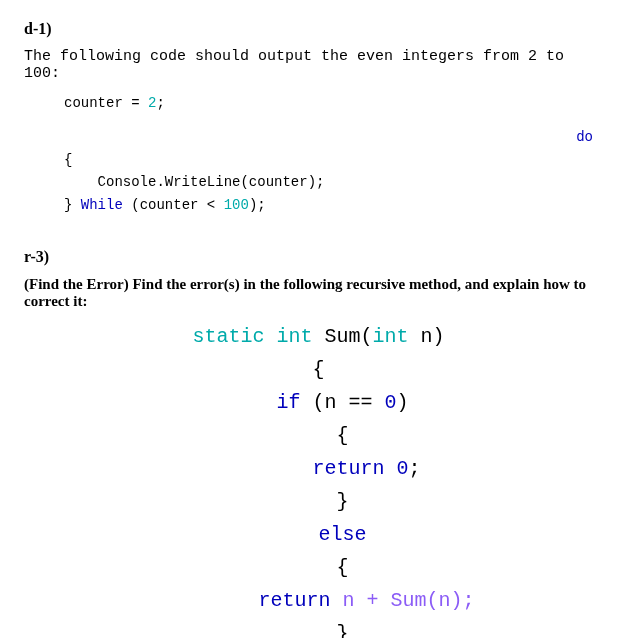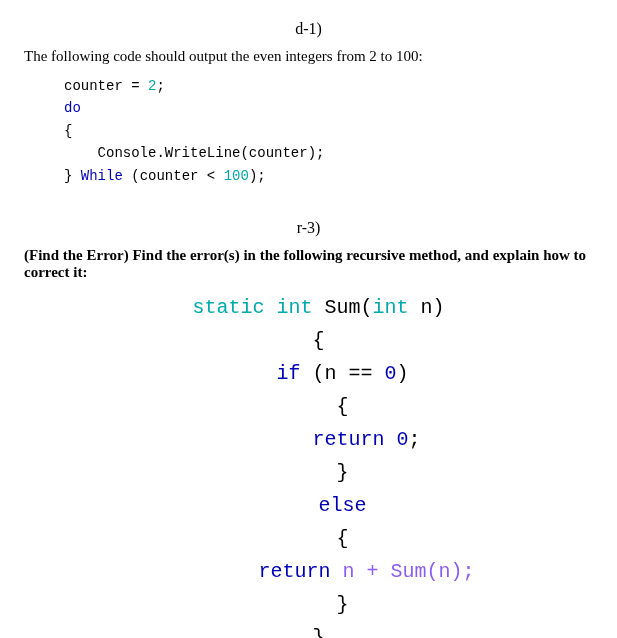--- a/index.html
+++ b/index.html
@@ -17,28 +17,27 @@
       width: 617px;
       min-height: 638px;
     }
 
     .section {
       margin-bottom: 32px;
     }
 
     .section-title {
       font-family: Georgia, serif;
-      font-weight: normal;
+      font-weight: bold;
       font-size: 16px;
       margin-bottom: 10px;
-      text-align: center;
     }
 
     .section-desc {
-      font-family: Liberation Serif, serif;
+      font-family: Liberation Mono, monospace;
       font-size: 15px;
       margin-bottom: 10px;
     }
 
     .section-desc-bold {
       font-family: Georgia, serif;
       font-size: 15px;
       font-weight: bold;
       margin-bottom: 10px;
     }
@@ -59,21 +58,21 @@
 <body>
 
 <div class="section">
   <div class="section-title">d-1)</div>
   <div class="section-desc">The following code should output the even integers from 2 to 100:</div>
 
   <div class="code-block">
     <div>
       <span style="color:#000000;">counter </span><span style="color:#000000;">= </span><span style="color:#00aaaa;">2</span><span style="color:#000000;">;</span>
     </div>
-    <div style="margin-top:0;">
+    <div style="margin-top:12px;text-align:right;">
       <span style="color:#0000bb;">do</span>
     </div>
     <div>
       <span style="color:#000000;">{</span>
     </div>
     <div>
       <span style="color:#000000;">&nbsp;&nbsp;&nbsp;&nbsp;Console.WriteLine(counter);</span>
     </div>
     <div>
       <span style="color:#000000;">} </span><span style="color:#0000bb;">While</span><span style="color:#000000;"> (counter &lt; </span><span style="color:#00aaaa;">100</span><span style="color:#000000;">);</span>

